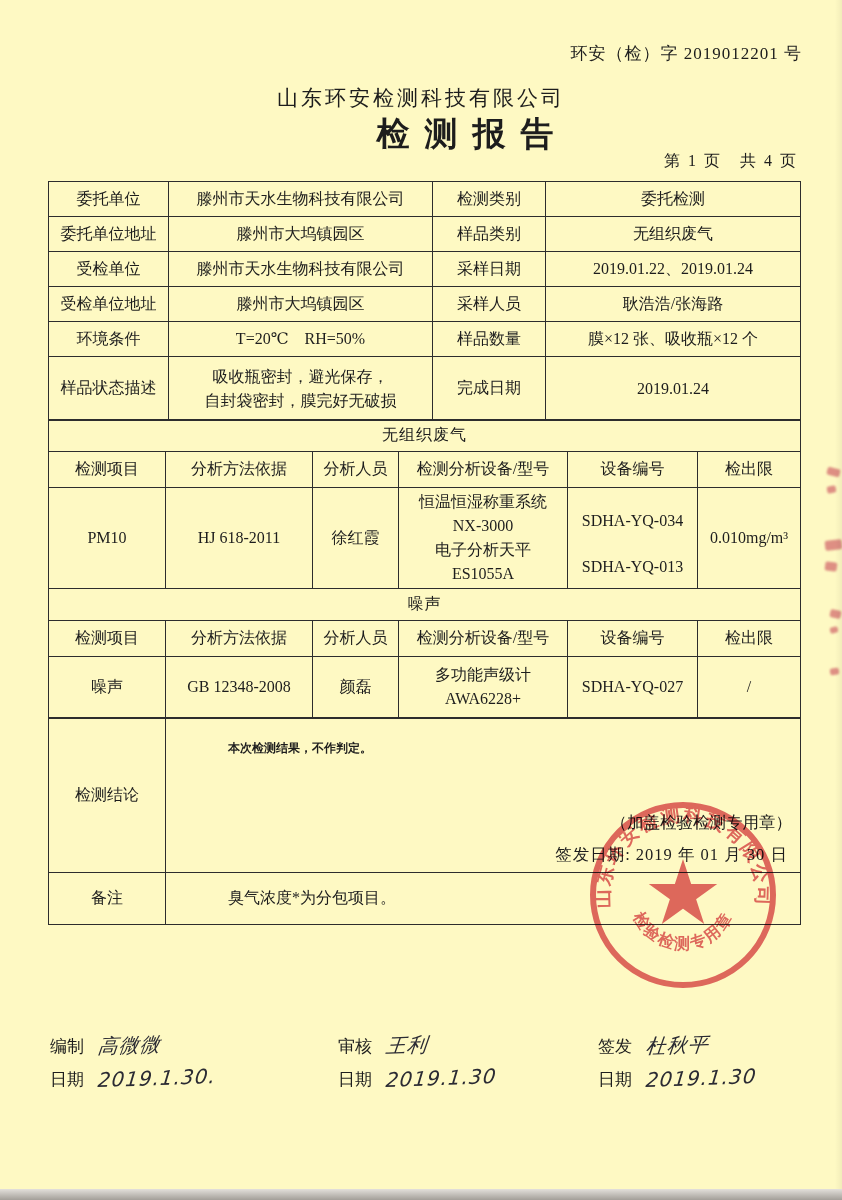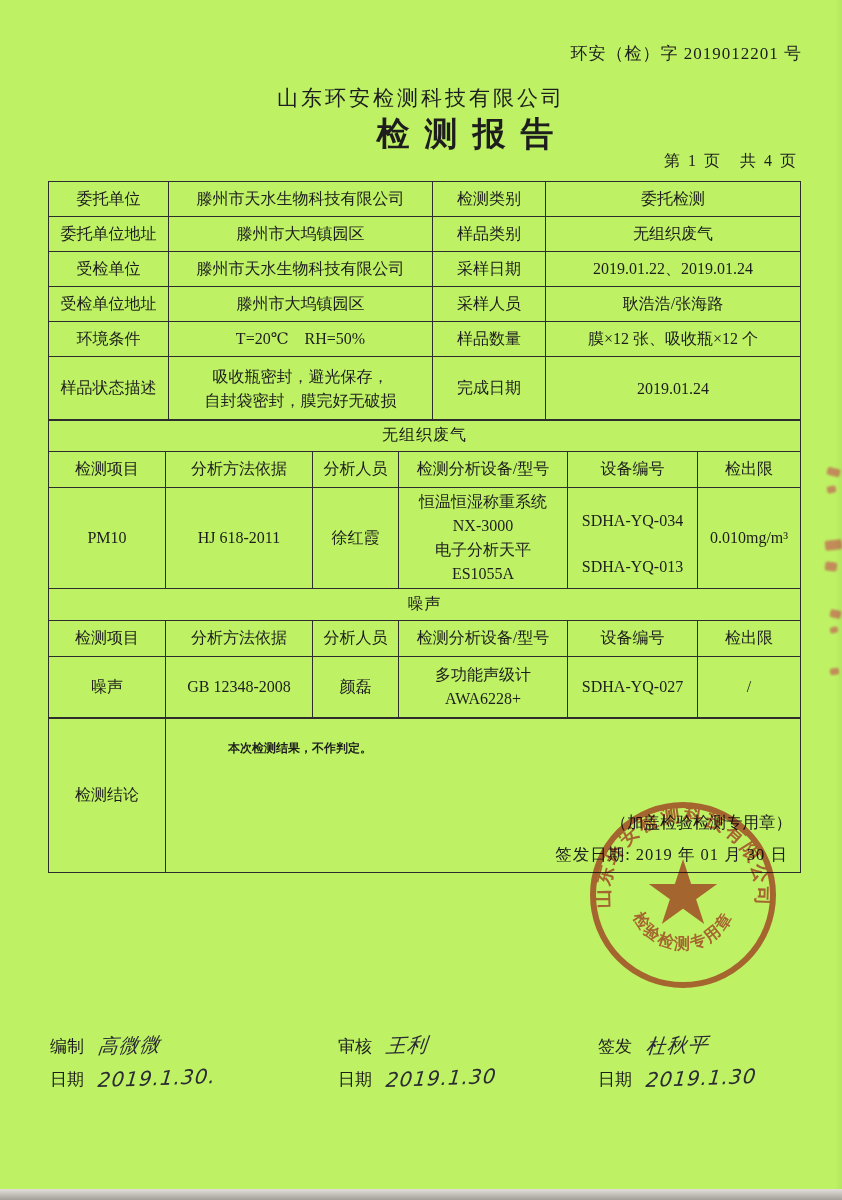--- a/index.html
+++ b/index.html
@@ -1,18 +1,18 @@
 <!DOCTYPE html>
 <html><head>
 <meta charset="utf-8">
 <style>
   html,body{margin:0;padding:0;background:#dedbd6;}
   .page{
     position:relative;width:842px;height:1200px;margin:0 auto;
-    background:#bef264;overflow:hidden;
+    background:#fef9c3;overflow:hidden;
     font-family:"Liberation Serif","DejaVu Serif",serif;
     color:#1d1d1d;
   }
   .scan-edge-bottom{position:absolute;left:0;right:0;bottom:0;height:11px;
     background:linear-gradient(#e3e0db, #a39f99);}
   .scan-edge-right{position:absolute;top:0;right:0;width:7px;height:100%;
     background:linear-gradient(to right, rgba(0,0,0,0), rgba(0,0,0,0.05));}
 
   .refno{position:absolute;top:42px;right:40px;font-size:17px;letter-spacing:1px;}
   .company{position:absolute;top:84px;left:0;width:100%;text-align:center;
@@ -192,20 +192,24 @@
         </colgroup>
       <tbody>
           <tr style="height:155px">
         <td>检测结论</td>
         <td class="concl-cell">
           <div class="concl-text">本次检测结果，不作判定。</div>
           <div class="stamp-note">（加盖检验检测专用章）</div>
           <div class="issue-date">签发日期: 2019 年 01 月 30 日</div>
         </td>
       </tr>
+      <tr style="height:52px">
+        <td>备注</td>
+        <td class="remark-text">臭气浓度*为分包项目。</td>
+      </tr>
     </tbody>
       </table>
   </div>
 
   <div class="sigs">
     <div class="sig sig-p">
       <div class="row">
         <span>编制</span>
         <span class="hand">高微微</span>
       </div>

